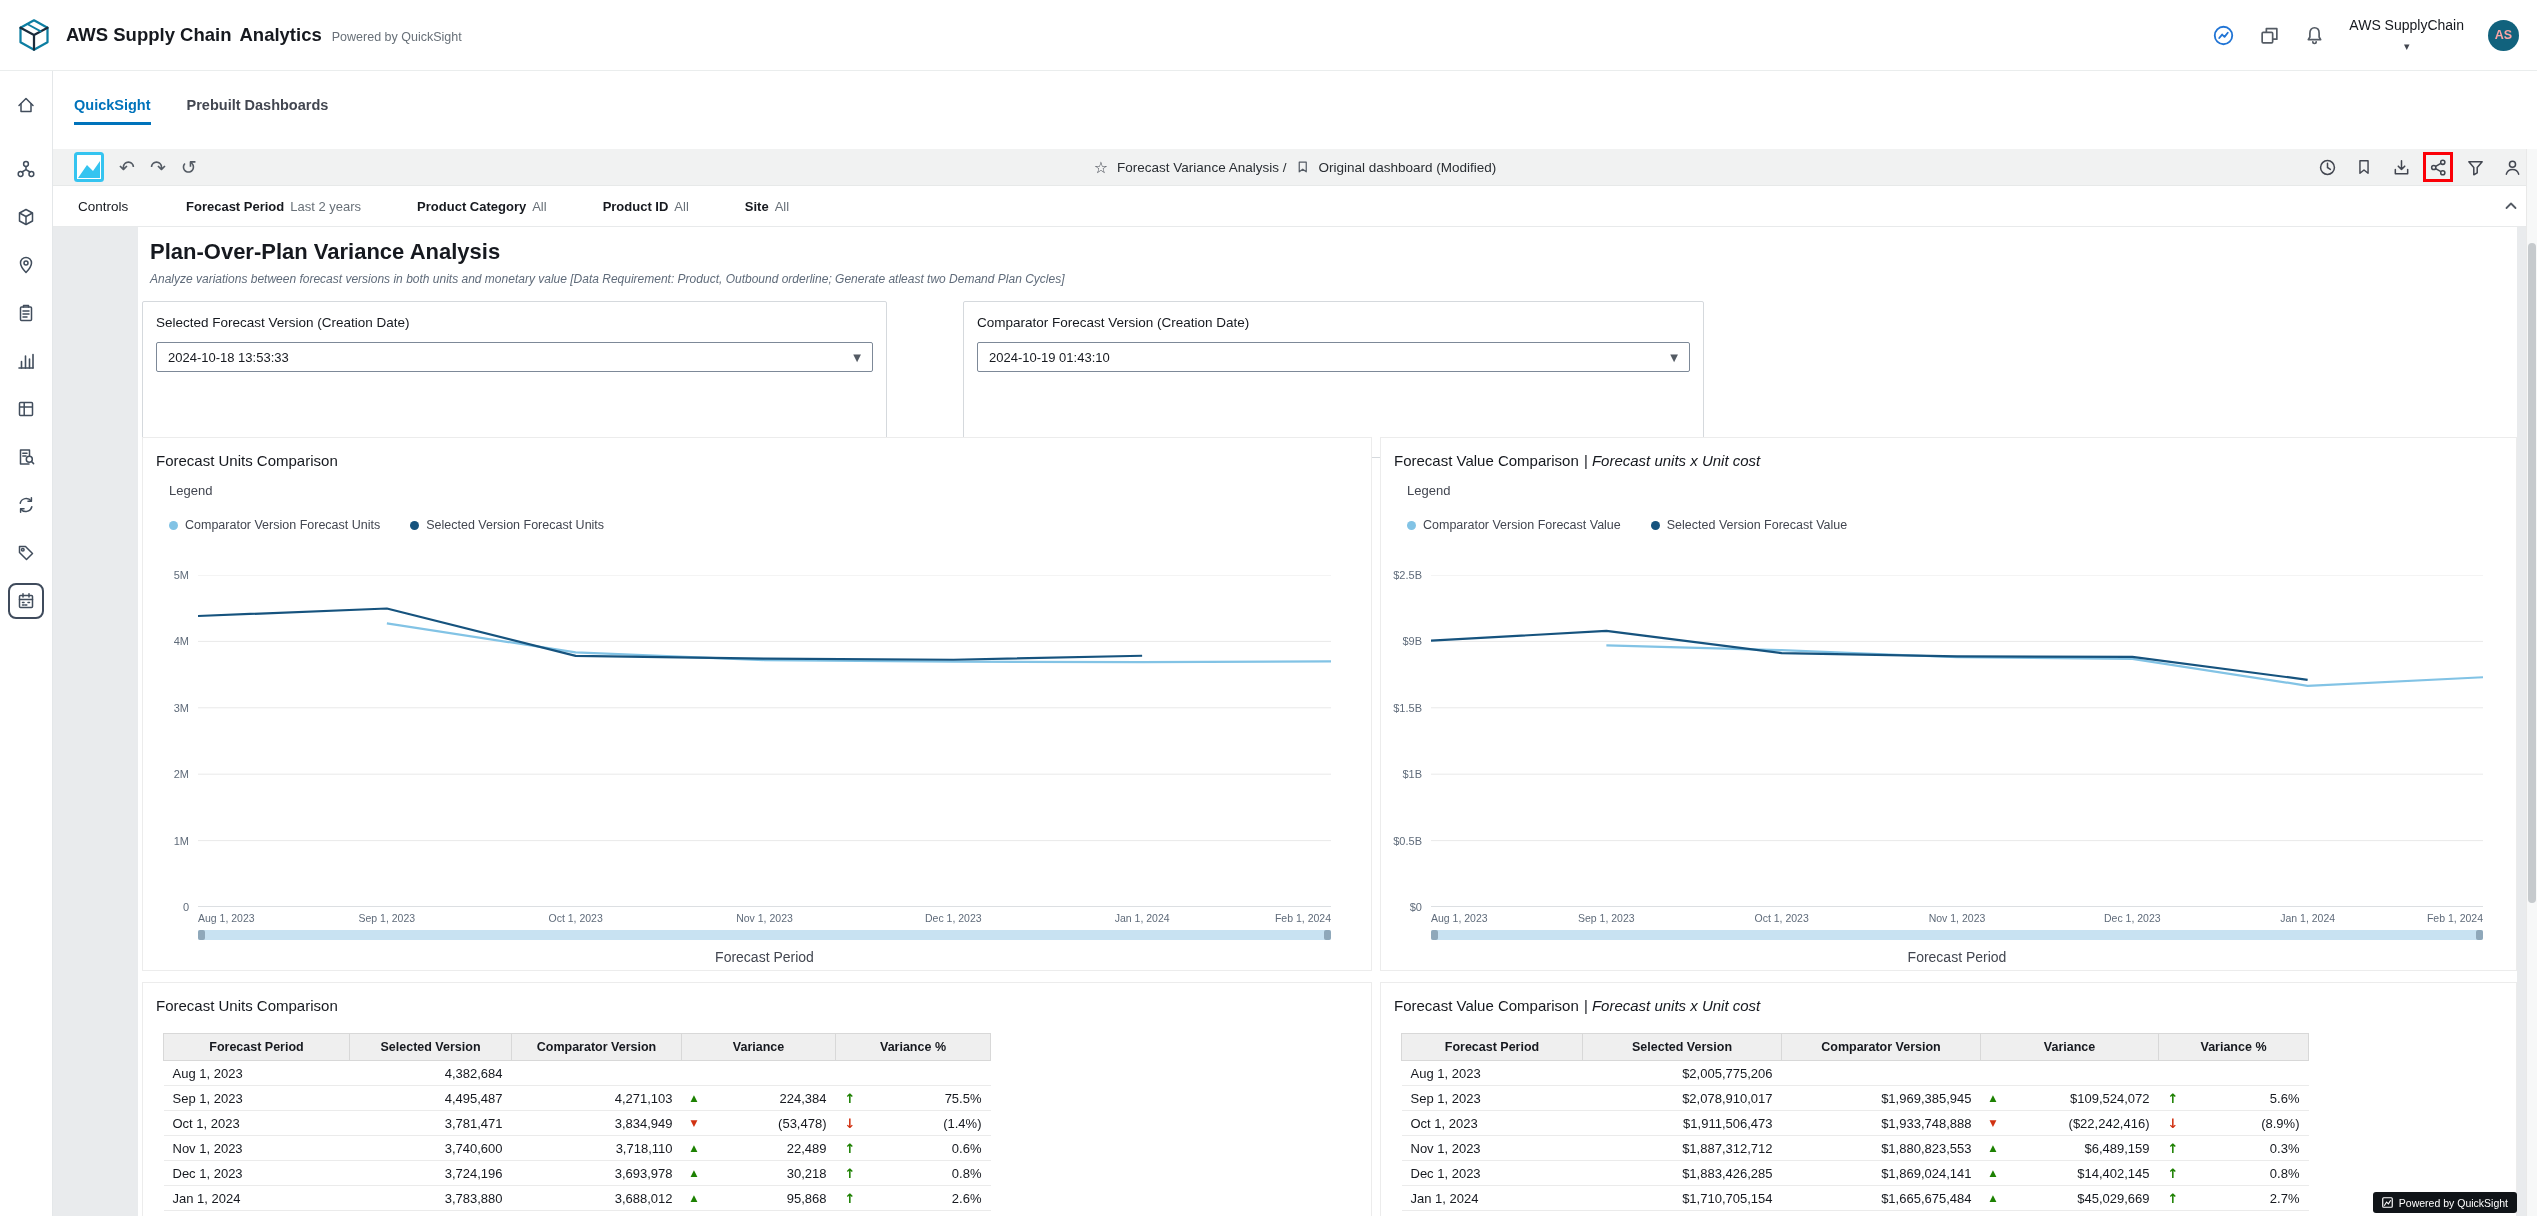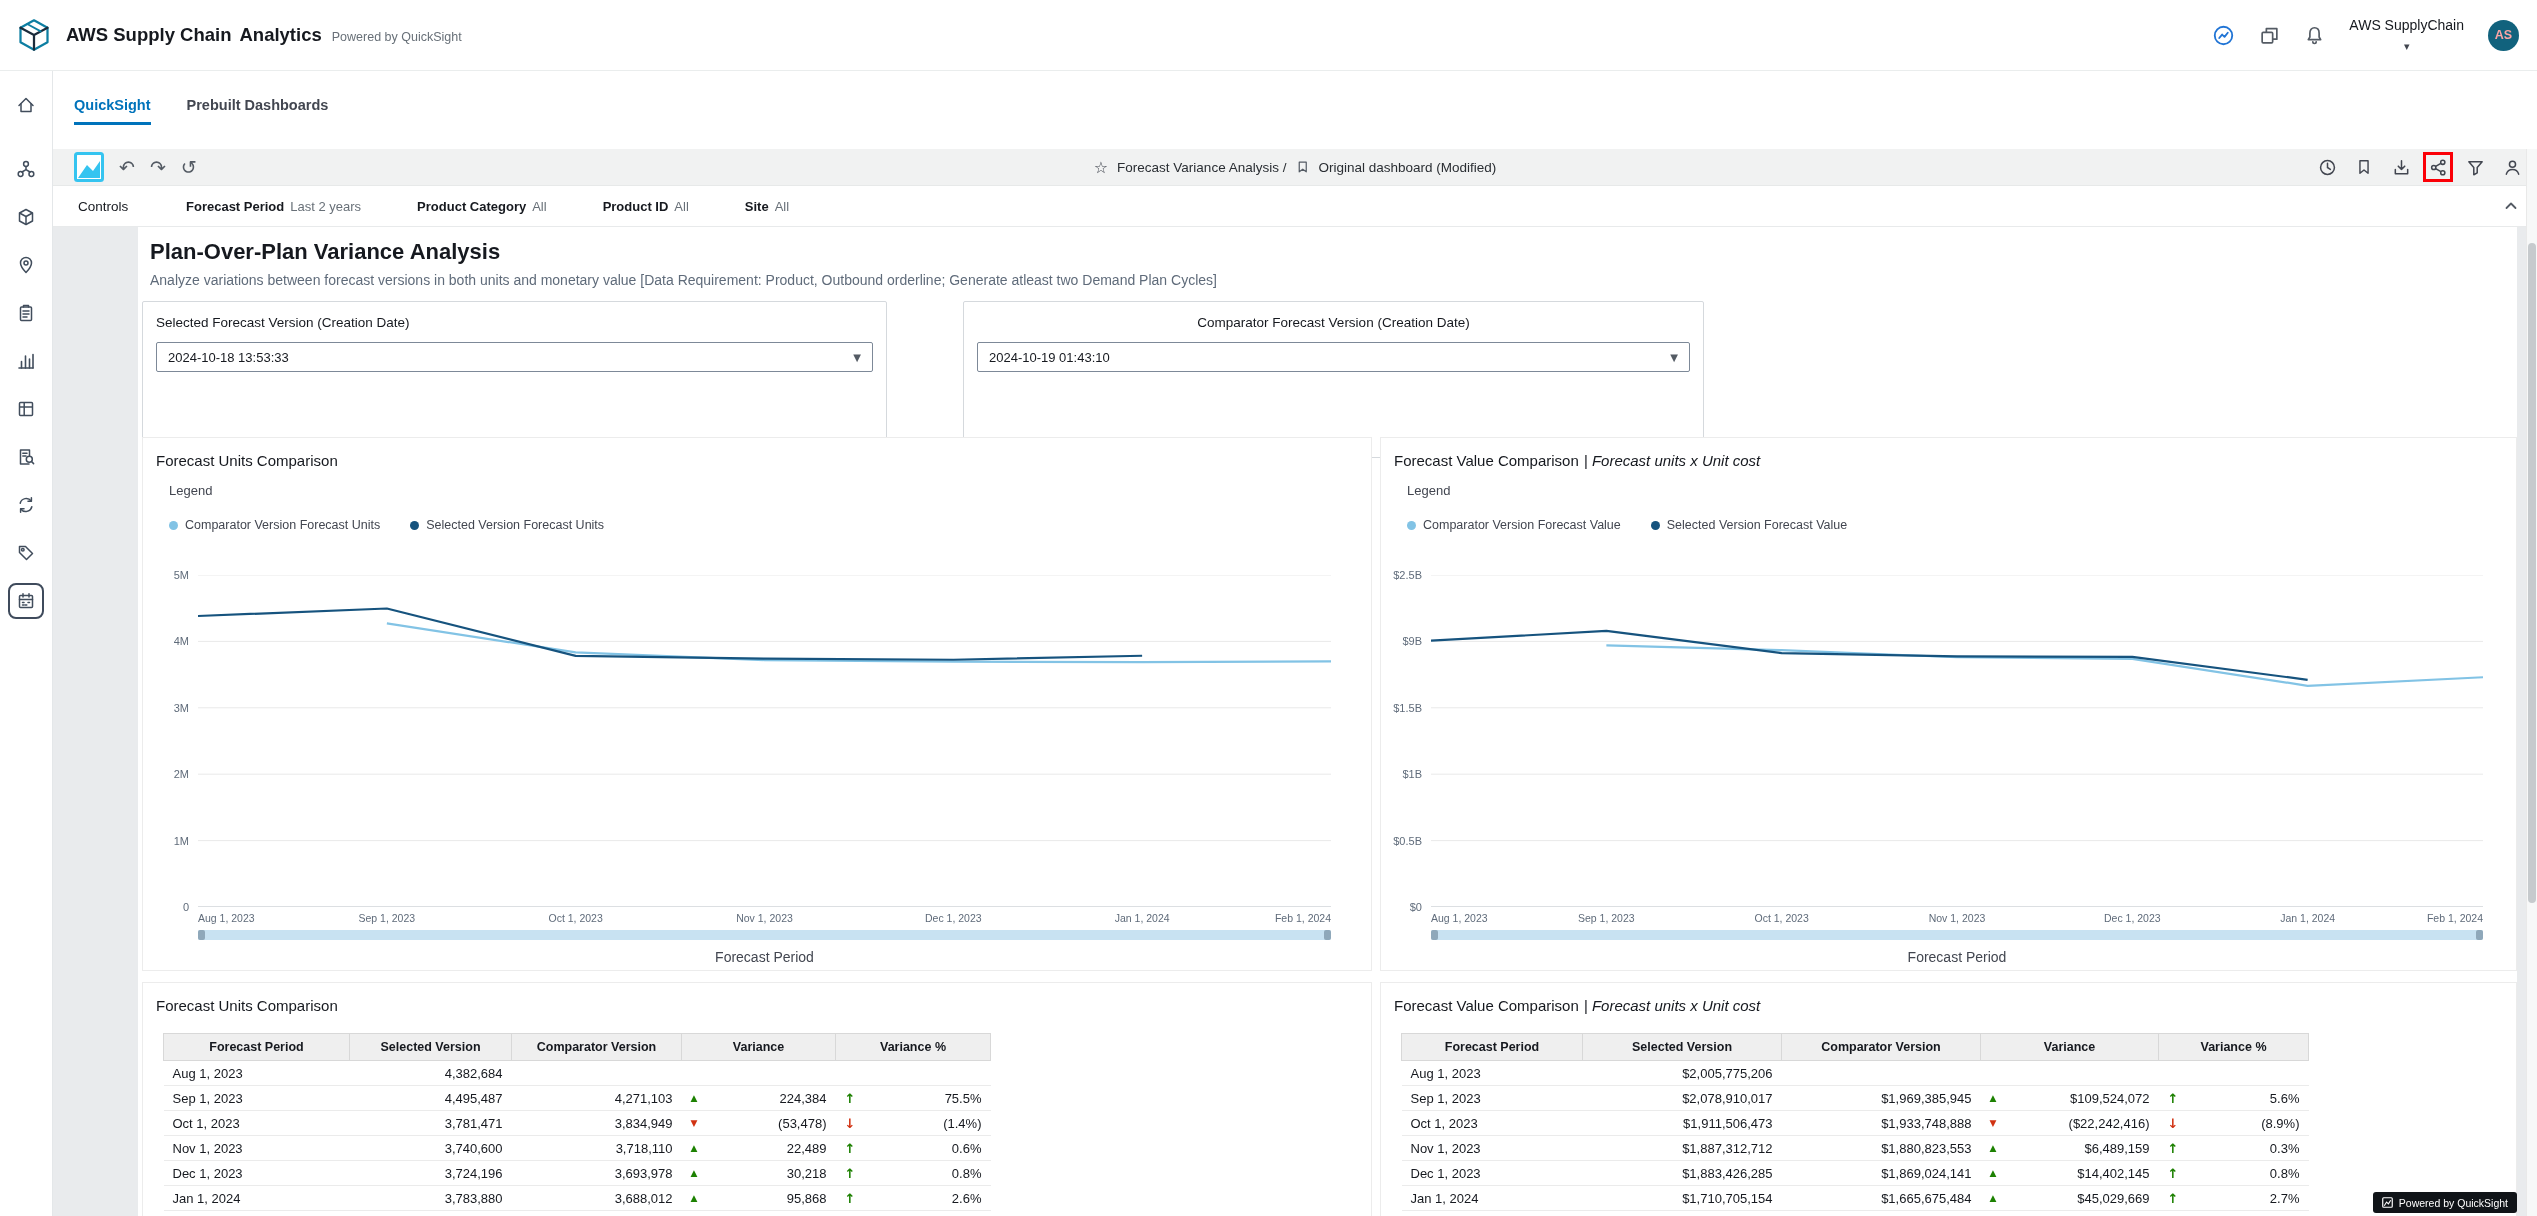--- a/index.html
+++ b/index.html
@@ -62,21 +62,21 @@
   .filters { display:flex; gap:56px; margin-left:12px; }
   .filter { font-size:13px; }
   .f-name { font-weight:700; }
   .f-val { color:#687078; margin-left:6px; }
   .controls-caret { margin-left:auto; }
 
   
   .canvas { flex:1; background:#e9ebed; padding-left:85px; overflow:hidden; }
   .sheet { background:#fff; width:2379px; height:100%; position:relative; overflow:hidden; }
   .sheet-title { position:absolute; left:12px; top:12px; font-size:22px; font-weight:700; margin:0; }
-  .sheet-sub { position:absolute; left:12px; top:45px; font-size:14px; color:#5f6b7a; }
+  .sheet-sub { position:absolute; left:12px; top:45px; font-size:12px; font-style:italic; color:#5f6b7a; }
 
   
   .sel-card { position:absolute; background:#fff; border:1px solid #d5d9dd; border-radius:2px; padding:13px; }
   .sel-card label { display:block; font-size:13.5px; margin-bottom:12px; }
   .dropdown { height:30px; border:1px solid #7d8998; border-radius:2px; background:#fff;
               display:flex; align-items:center; justify-content:space-between; padding:0 11px; font-size:13px; }
   .dd-caret { font-family:"DejaVu Sans",sans-serif; font-size:10px; color:#545b64; }
 
   
   .card { position:absolute; background:#fff; border:1px solid #ececec; }
@@ -334,21 +334,21 @@
         <h1 class="sheet-title">Plan-Over-Plan Variance Analysis</h1>
         <div class="sheet-sub">Analyze variations between forecast versions in both units and monetary value [Data Requirement: Product, Outbound orderline; Generate atleast two Demand Plan Cycles]</div>
 
         <div class="sel-card" style="left:4px; top:74px; width:745px; height:144px;">
           <label>Selected Forecast Version (Creation Date)</label>
           <div class="dropdown">
             <span>2024-10-18 13:53:33</span>
             <span class="dd-caret">▼</span>
           </div>
         </div>
-        <div class="sel-card" style="left:825px; top:74px; width:741px; height:157px;text-align:center;">
+        <div class="sel-card" style="left:825px; top:74px; width:741px; height:157px;">
           <label>Comparator Forecast Version (Creation Date)</label>
           <div class="dropdown">
             <span>2024-10-19 01:43:10</span>
             <span class="dd-caret">▼</span>
           </div>
         </div>
 
         <section class="card" style="left:4px; top:210px; width:1230px; height:534px;">
           <h3 class="visual-title"><span>Forecast Units Comparison</span><span class="suffix"></span></h3>
           <div class="legend-title">Legend</div>

